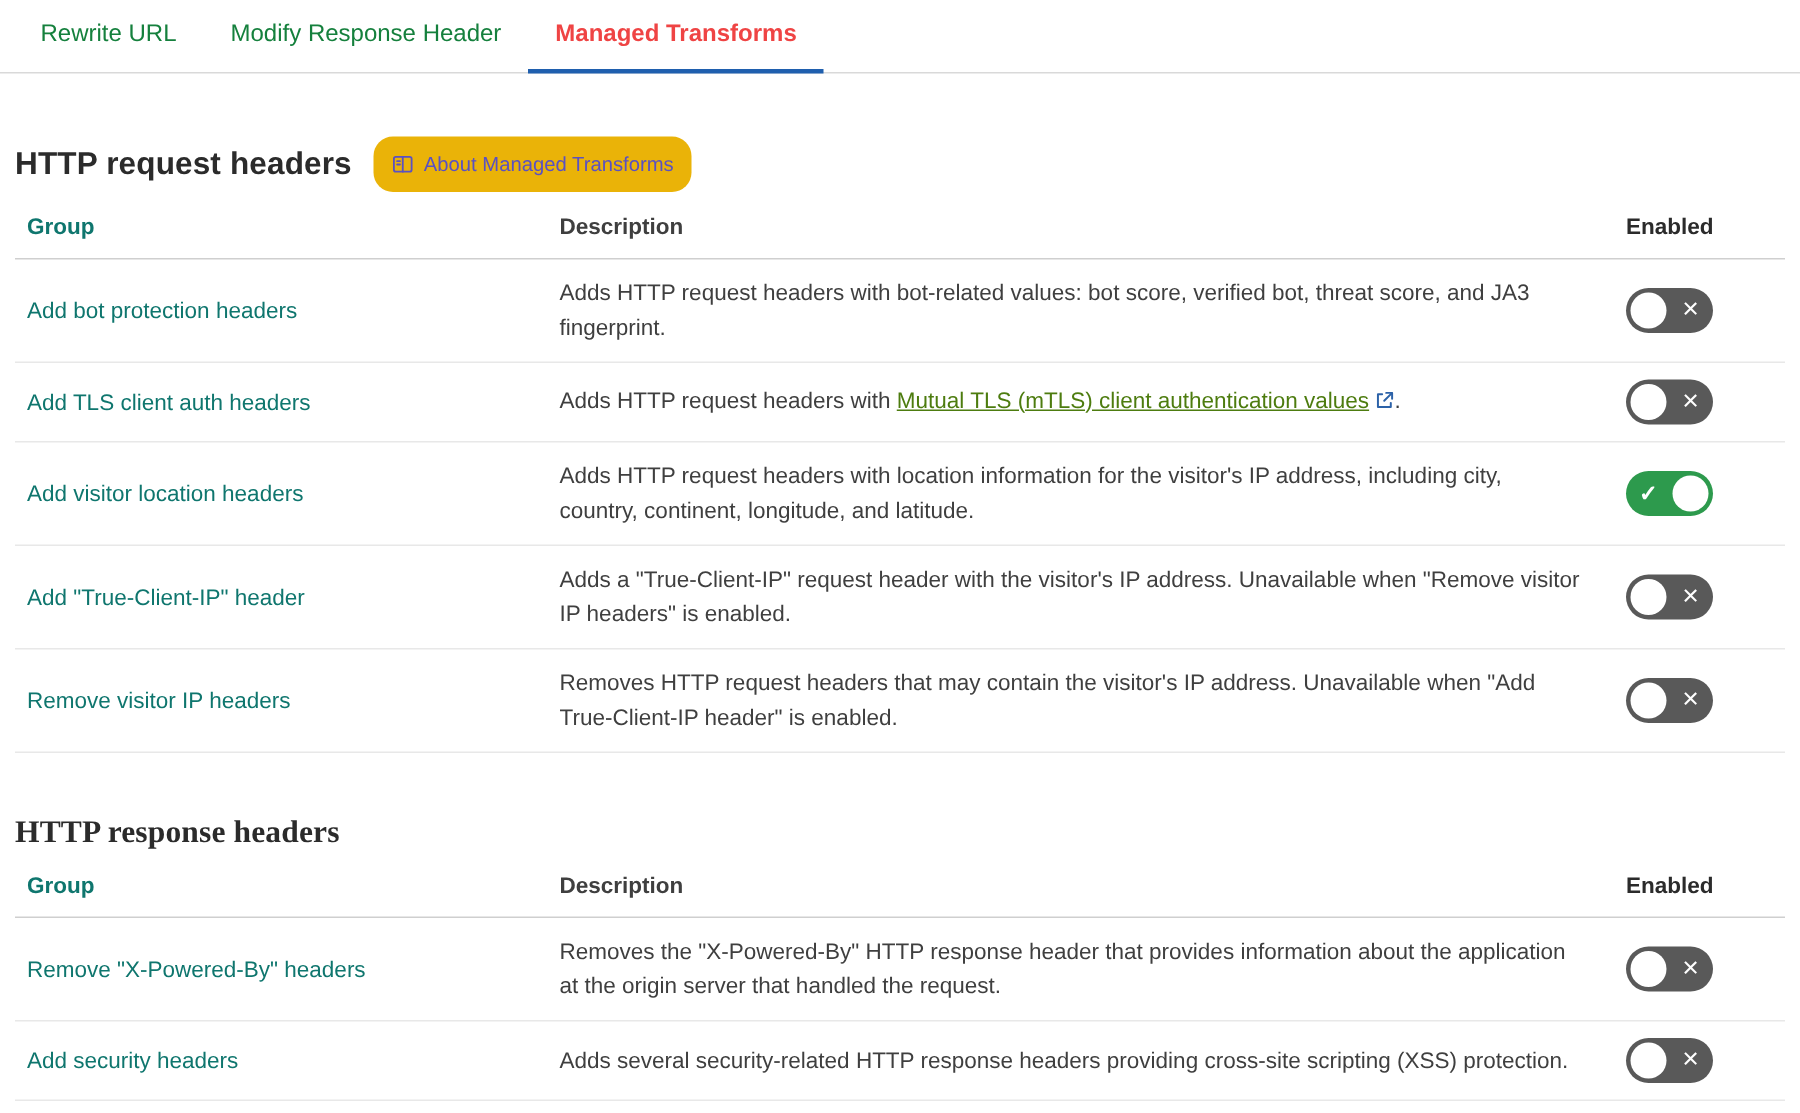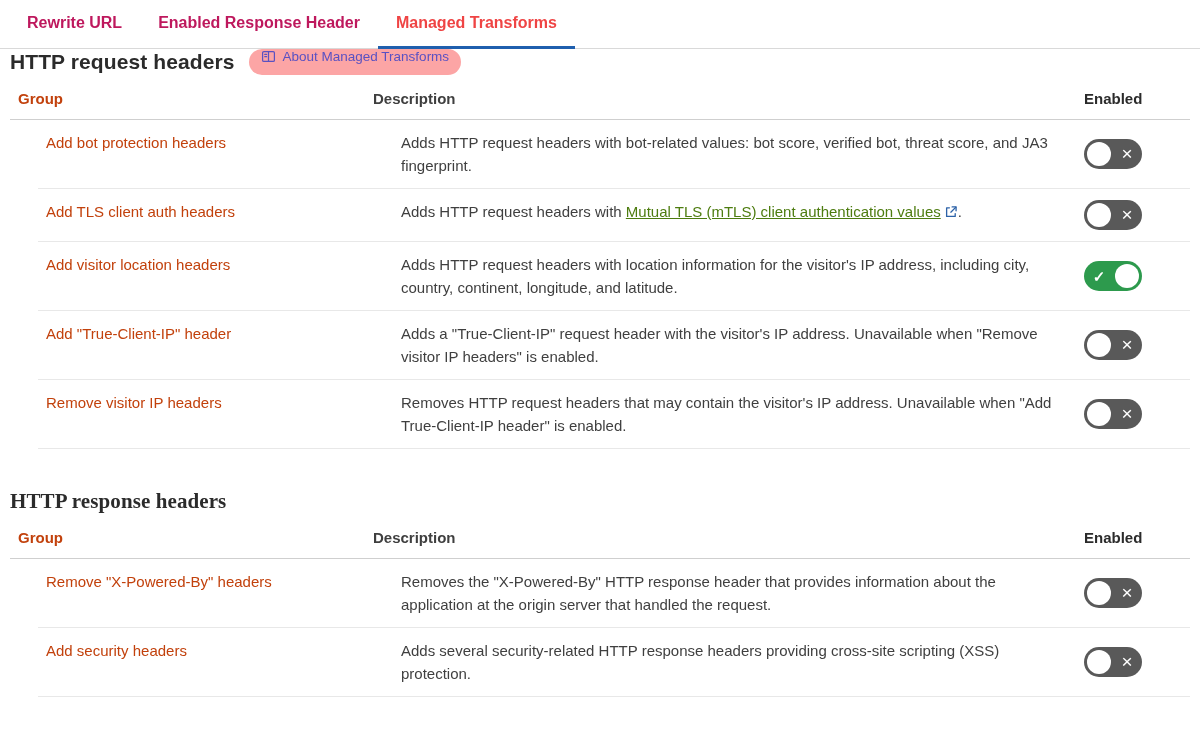--- a/index.html
+++ b/index.html
@@ -12,86 +12,85 @@
     align-items: stretch;
     height: 49px;
     padding-left: 9px;
     border-bottom: 1px solid #d9d9d9;
   }
   .tab {
     display: flex;
     align-items: center;
     padding: 0 18px;
     font-size: 16px;
-    color: #be185d;
+    color: #15803d;
     background: none;
     border: none;
     border-bottom: 3px solid transparent;
     margin-bottom: -1px;
     font-family: inherit;
     cursor: pointer;
     white-space: nowrap;
-    font-weight: bold;
   }
   .tab.active {
     color: #ef4444;
     font-weight: 600;
     border-bottom-color: #1f5fae;
   }
 
   
   .content { padding: 0 10px; }
   .section-head {
     display: flex;
     align-items: center;
     gap: 14px;
   }
-  .section-head.first { }
+  .section-head.first { margin-top: 42px; }
   .section-head.second { margin-top: 40px; font-family: Liberation Serif, serif; }
   .section-title {
     font-size: 21px;
     font-weight: 700;
     color: #2b2b2b;
     letter-spacing: 0.1px;
   }
   .badge {
     display: inline-flex;
-    align-items: flex-start;
+    align-items: center;
     gap: 7px;
-    height: 26px;
+    height: 37px;
     padding: 0 12px;
     border-radius: 13px;
-    background: #fca5a5;
+    background: #eab308;
     color: #5a51c2;
     font-size: 13.5px;
     border: none;
     font-family: inherit;
     cursor: pointer;
   }
 
   
   .table { margin-top: 12px; }
   .thead {
     display: flex;
     align-items: flex-end;
     padding-bottom: 9px;
     border-bottom: 1px solid #cfcfcf;
     font-size: 15px;
     font-weight: 700;
     color: #2b2b2b;
   }
   .trow {
     display: flex;
+    align-items: center;
     border-bottom: 1px solid #e8e8e8;
     padding: 11px 0;
     font-size: 15px;
-    margin-left: 28px;
   }
   .cell { line-height: 23px; }
-  .col-group { width: 363px; flex-shrink: 0; padding-left: 8px; color: #c2410c; }
+  .col-group { width: 363px; flex-shrink: 0; padding-left: 8px; color: #0f766e; }
   .col-desc  { flex: 1; padding-right: 28px; color: #3f3f3f; }
   .col-enabled { width: 106px; flex-shrink: 0; display: flex; align-items: center; }
 
   .col-desc a {
     color: #4d7c0f;
     text-decoration: underline;
   }
   .ext-icon { vertical-align: -2px; margin-left: 3px; }
 
   
@@ -122,21 +121,21 @@
     flex-shrink: 0;
   }
   .glyph.x { font-size: 19px; line-height: 1; padding-bottom: 2px; }
   .glyph.check { font-size: 15px; font-weight: 700; line-height: 1; }
 </style>
 </head>
 <body>
 
 <div class="tabbar">
   <button class="tab">Rewrite URL</button>
-  <button class="tab">Enabled Response Header</button>
+  <button class="tab">Modify Response Header</button>
   <button class="tab active">Managed Transforms</button>
 </div>
 
 <div class="content">
 
   <div class="section-head first">
     <div class="section-title">HTTP request headers</div>
     <button class="badge">
       <span style="display:inline-flex;">
         <svg width="15" height="15" viewBox="0 0 16 16" fill="none" stroke="#5a51c2" stroke-width="1.3" stroke-linecap="round">

